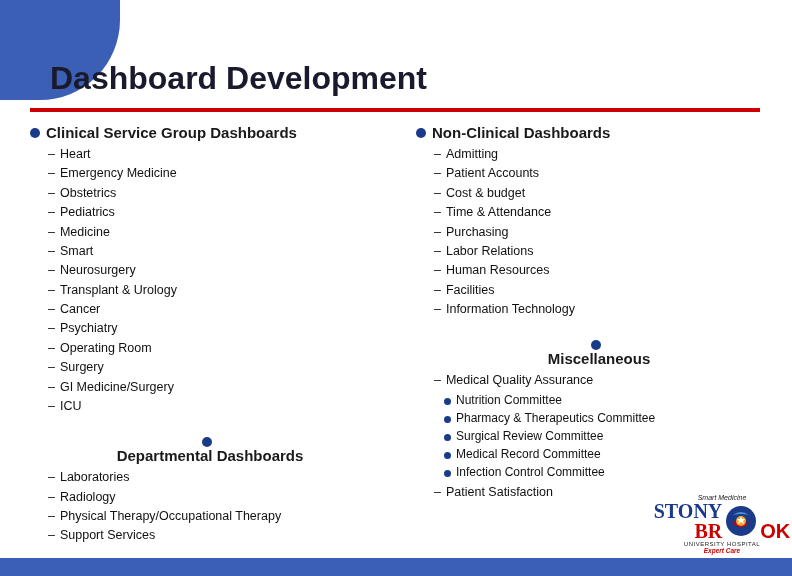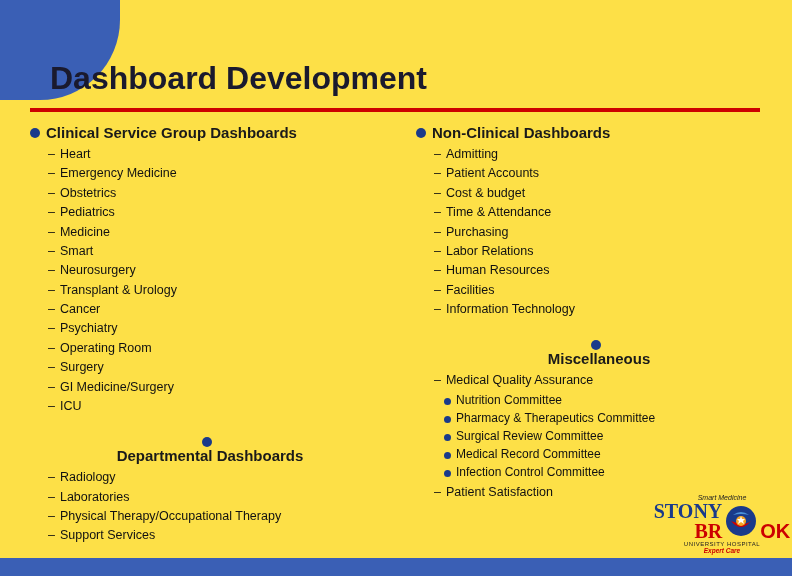--- a/index.html
+++ b/index.html
@@ -8,21 +8,21 @@
       height: 576px;
       background: #7aa7d4;
       font-family: Arial, sans-serif;
       overflow: hidden;
       position: relative;
     }
 
     .slide {
       width: 792px;
       height: 576px;
-      background: #fde047;
+      background: #ffffff;
       position: relative;
       overflow: hidden;
     }
 
     
     .corner-tl {
       position: absolute;
       top: 0;
       left: 0;
       width: 120px;
@@ -243,24 +243,24 @@
             <span>ICU</span>
           </li>
       </ul>
 
       <div class="section-header section-gap">
         <div class="bullet-circle"></div>
         <span class="section-title">Departmental Dashboards</span>
       </div>
       <ul class="dash-list">
         <li>
+            <span>Laboratories</span>
+          </li>
+        <li>
             <span>Radiology</span>
-          </li>
-        <li>
-            <span>Laboratories</span>
           </li>
         <li>
             <span>Physical Therapy/Occupational Therapy</span>
           </li>
         <li>
             <span>Support Services</span>
           </li>
       </ul>
 
     </div>

